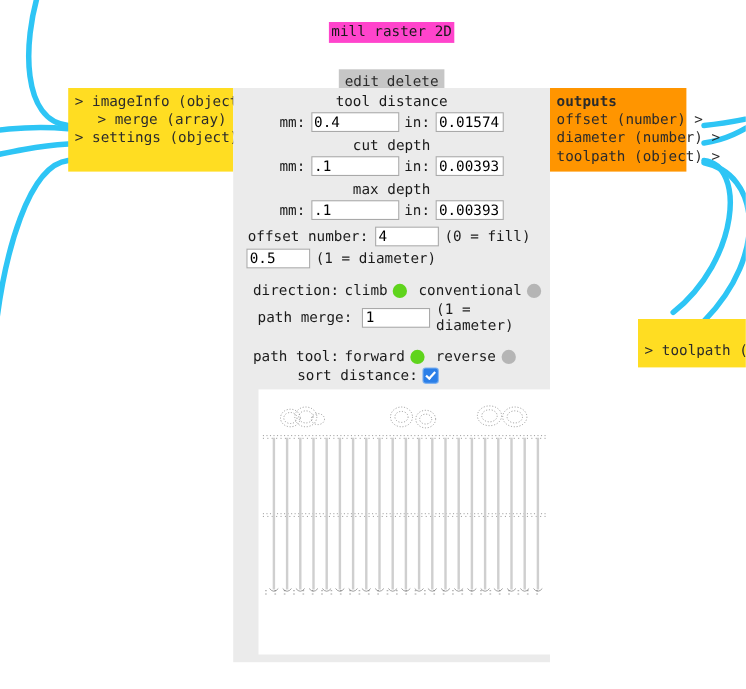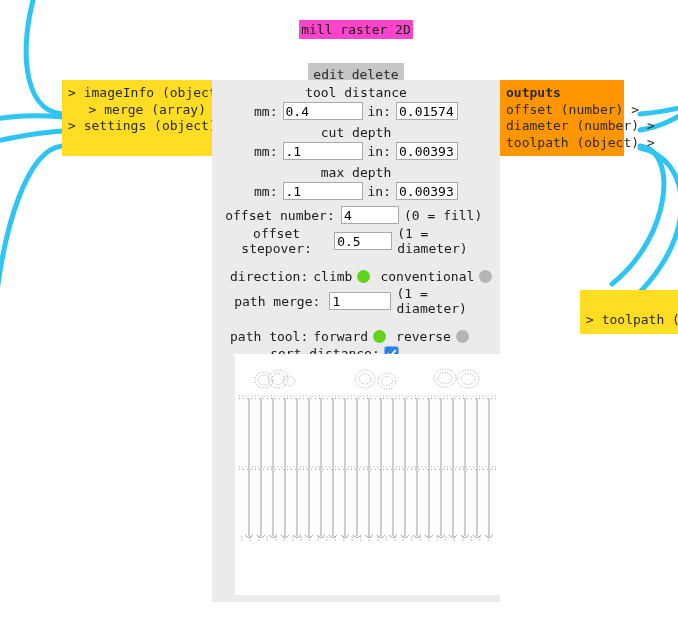--- a/index.html
+++ b/index.html
@@ -244,21 +244,20 @@
       <input class="in-in" type="text" value="0.00393" style="">
     </div>
 
     <div class="label-row" style="margin-top:6px; padding-left:12px;">
       <span style="width:112px;" class="lbl-right">offset number:</span>
       <input class="in-small" type="text" value="4" style="">
       <span>(0 = fill)</span>
     </div>
 
     <div class="label-row" style="padding-left:12px;">
-      <span style="width:112px;" class="lbl-right">offset stepover:</span>
       <input class="in-small" type="text" value="0.5" style="">
       <span>(1 = diameter)</span>
     </div>
 
     <div class="label-row" style="margin-top:13px; padding-left:18px;">
       <span>direction:</span>
       <span>climb</span>
       <span class="radio on"></span>
       <span style="margin-left:5px;text-align:center;">conventional</span>
       <span class="radio off"></span>

